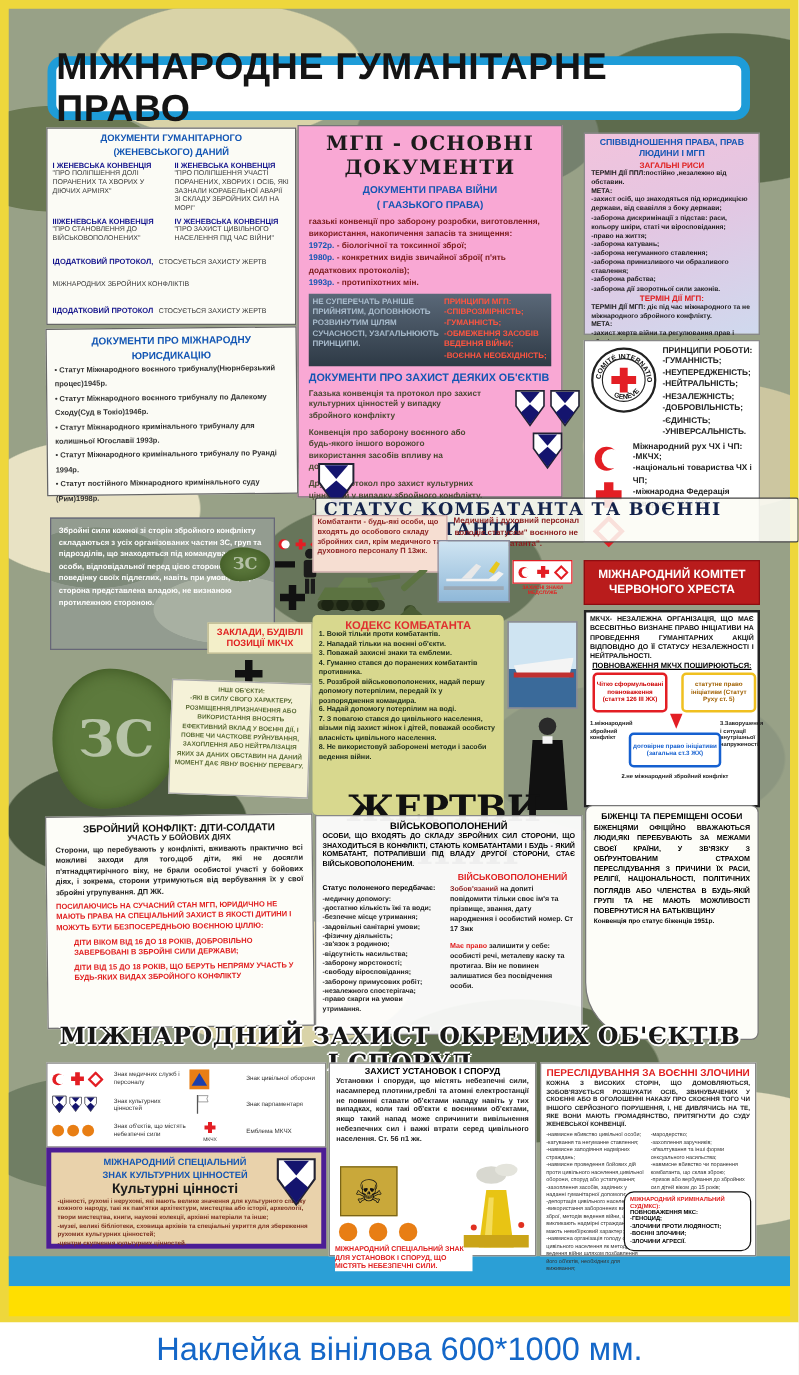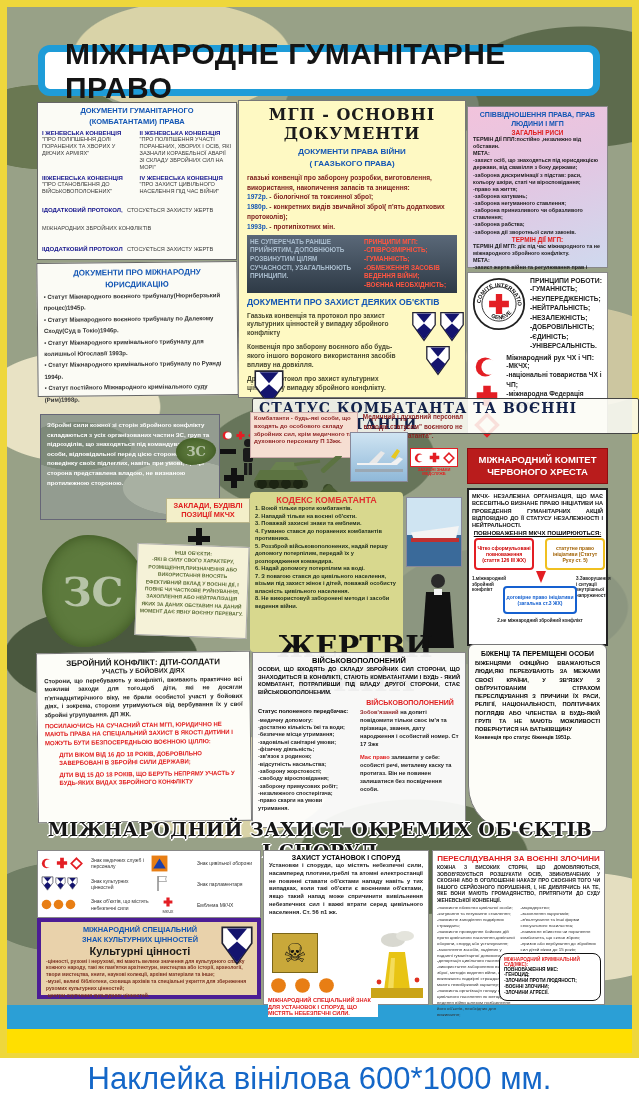--- a/index.html
+++ b/index.html
@@ -25,38 +25,38 @@
       radial-gradient(150px 75px at 10% 90%, #707e64 0 60%, transparent 61%),
       radial-gradient(180px 90px at 92% 92%, #e4dec0 0 60%, transparent 61%); }
   .stripe-blue { position:absolute; left:7px; top:1005px; width:625px; height:24px; background:#2b9fd6; }
   .stripe-yellow { position:absolute; left:7px; top:1029px; width:625px; height:24px; background:#ffdf00; }
 
   .abs { position:absolute; }
 
   
   .title-banner { left:38px; top:45px; width:562px; height:51px; background:#fff;
     border:7px solid #1e9cd8; border-radius:12px; display:flex; align-items:center; justify-content:center; }
-  .title-banner span { font-size:30px; font-weight:bold; color:#151515; letter-spacing:.5px;margin-left:20px; }
+  .title-banner span { font-size:30px; font-weight:bold; color:#151515; letter-spacing:.5px; }
 
   
   .panel { background:#fbfbf5; border:1px solid #666; }
   .hdr-blue { color:#1356b4; font-weight:bold; text-align:center; }
 
   
   .p-geneva { left:37px; top:102px; width:200px; height:158px; padding:3px 4px; }
   .p-geneva .hdr-blue { font-size:7.5px; line-height:1.4; }
   .gen-grid { display:grid; grid-template-columns:1fr 1fr; column-gap:5px; row-gap:4px; margin-top:3px; }
   .gen-item b { display:block; font-size:6px; color:#14148c; }
   .gen-item span { font-size:5.6px; color:#3a3a3a; line-height:1.25; display:block; }
   .prot-item { margin-top:3px; }
   .prot-item b { font-size:6px; color:#14148c; }
   .prot-item span { font-size:5.6px; color:#3a3a3a; }
 
   
-  .p-center { left:238px; top:100px; width:228px; height:298px; background:#fef9c3; border:1px solid #777; }
+  .p-center { left:238px; top:100px; width:212px; height:298px; background:#f9a8d4; border:1px solid #777; }
   .mgp-heading { font-family:"DejaVu Serif", serif; font-weight:bold; font-size:16px; letter-spacing:1px;
     text-align:center; color:#1b1b1b; padding-top:4px; }
   .hague { padding:3px 8px 0 8px; }
   .hague .hdr-blue { font-size:8px; line-height:1.5; }
   .hague-intro { font-size:6.6px; font-weight:bold; color:#7a1a1a; margin-top:3px; line-height:1.45; }
   .hague-year { font-size:6.6px; font-weight:bold; color:#7a1a1a; line-height:1.5; }
   .hague-year .yr { color:#1356b4; }
   .hague-photo { display:flex; margin-top:3px; background:linear-gradient(180deg,#5a6878,#2e3a46);
     min-height:56px; padding:3px; gap:4px; }
   .hague-note { width:55%; font-size:6.4px; font-weight:bold; color:#a9bccd; line-height:1.35; }
@@ -226,21 +226,21 @@
   .crime-cols .it { font-size:4.4px; color:#333; line-height:1.35; }
   .icc-box { position:absolute; right:3px; bottom:3px; width:102px; height:48px; border:1.5px solid #111;
     border-radius:8px; padding:3px 4px; background:#fff; }
   .icc-box .t { color:#e02020; font-weight:bold; font-size:4.7px; }
   .icc-box .s { font-weight:bold; font-size:4.7px; }
   .icc-box .i { font-weight:bold; font-size:4.6px; line-height:1.3; }
 
   
   .caption { position:absolute; left:0; top:1058px; width:639px; height:42px; background:#fff;
     display:flex; align-items:center; justify-content:center; gap:8px; }
-  .caption .main { color:#1467c8; font-size:31px; }
+  .caption .main { color:#1467c8; font-size:26px; }
   .caption .code { color:#e23030; font-size:25px; }
 
   svg { display:block; }
 </style>
 </head>
 <body>
 
 <svg width="0" height="0" style="position:absolute">
   <defs>
     <g id="ic-cross">
@@ -278,21 +278,21 @@
   <div class="stripe-blue abs"></div>
   <div class="stripe-yellow abs"></div>
 
   <div class="abs title-banner">
     <span>МІЖНАРОДНЕ ГУМАНІТАРНЕ ПРАВО</span>
   </div>
 
   <div class="abs panel p-geneva">
     <div class="hdr-blue">
       <div>ДОКУМЕНТИ ГУМАНІТАРНОГО</div>
-      <div>(КОМБАТАНТАМИ) ПРАВА</div>
+      <div>(ЖЕНЕВСЬКОГО) ДАНИЙ</div>
     </div>
     <div class="gen-grid">
         <div class="gen-item">
           <b>І ЖЕНЕВСЬКА КОНВЕНЦІЯ</b>
           <span>"ПРО ПОЛІПШЕННЯ ДОЛІ ПОРАНЕНИХ ТА ХВОРИХ У ДІЮЧИХ АРМІЯХ"</span>
         </div>
         <div class="gen-item">
           <b>ІІ ЖЕНЕВСЬКА КОНВЕНЦІЯ</b>
           <span>"ПРО ПОЛІПШЕННЯ УЧАСТІ ПОРАНЕНИХ, ХВОРИХ І ОСІБ, ЯКІ ЗАЗНАЛИ КОРАБЕЛЬНОЇ АВАРІЇ ЗІ СКЛАДУ ЗБРОЙНИХ СИЛ НА МОРІ"</span>
         </div>

